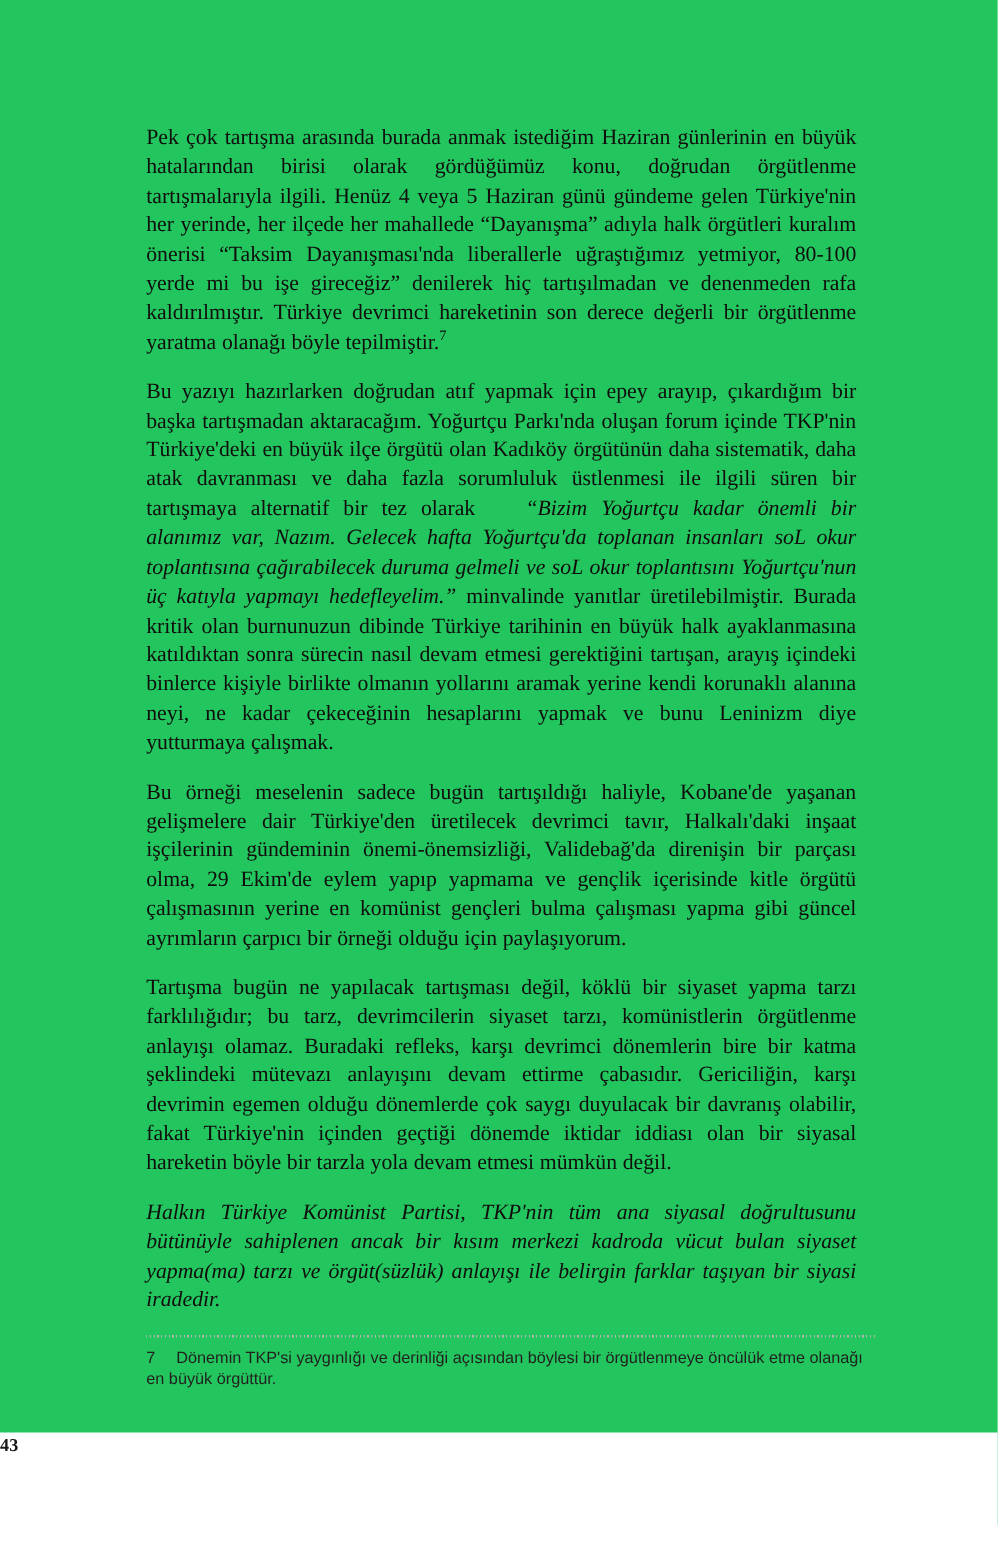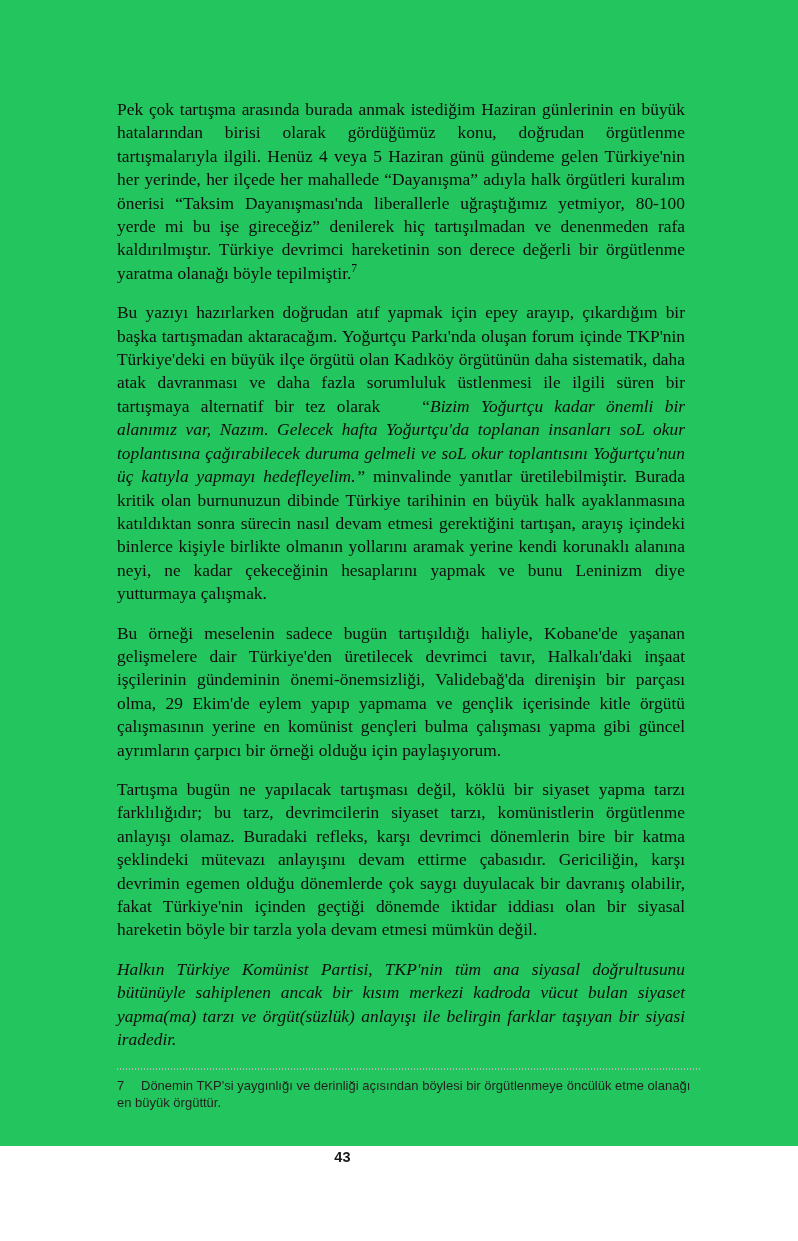--- a/index.html
+++ b/index.html
@@ -98,22 +98,22 @@
   .fn-num {
     display: inline-block;
     min-width: 24px;
   }
 
   .page-number {
     position: absolute;
     left: 0;
     top: 1149px;
     width: 685px;
-    text-align: center;
-    font-family: Liberation Sans, sans-serif;
+    text-align: left;
+    font-family: Liberation Serif, serif;
     font-size: 14.5px;
     font-weight: bold;
     color: #1a1817;
     letter-spacing: 0.2px;
   }
 </style>
 </head>
 <body>
 
 <div class="page">

